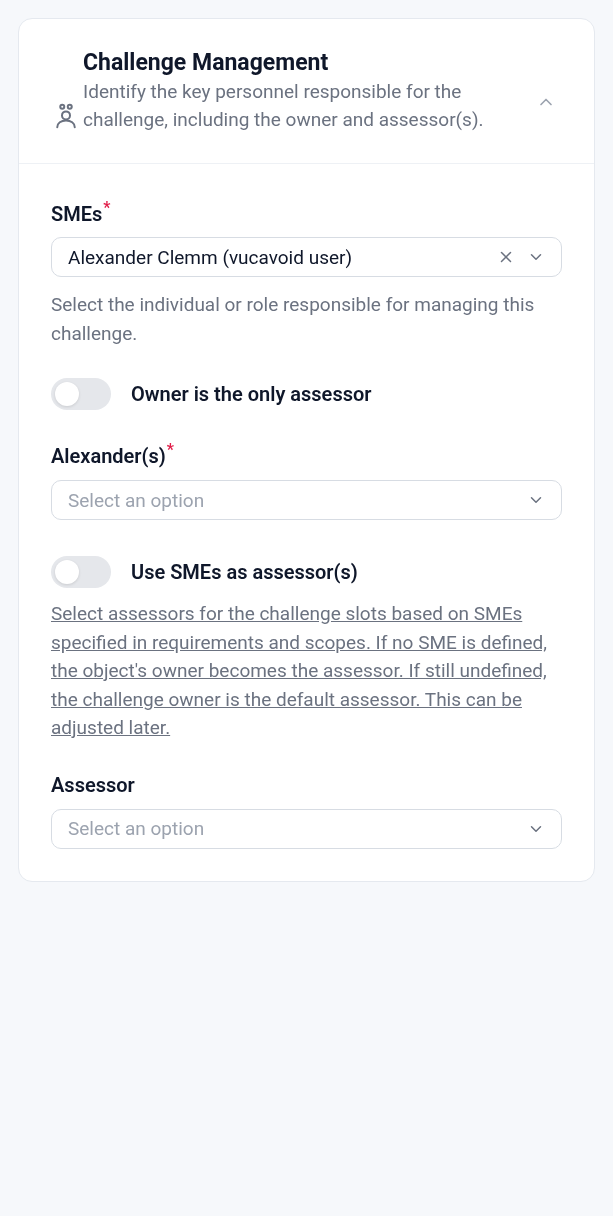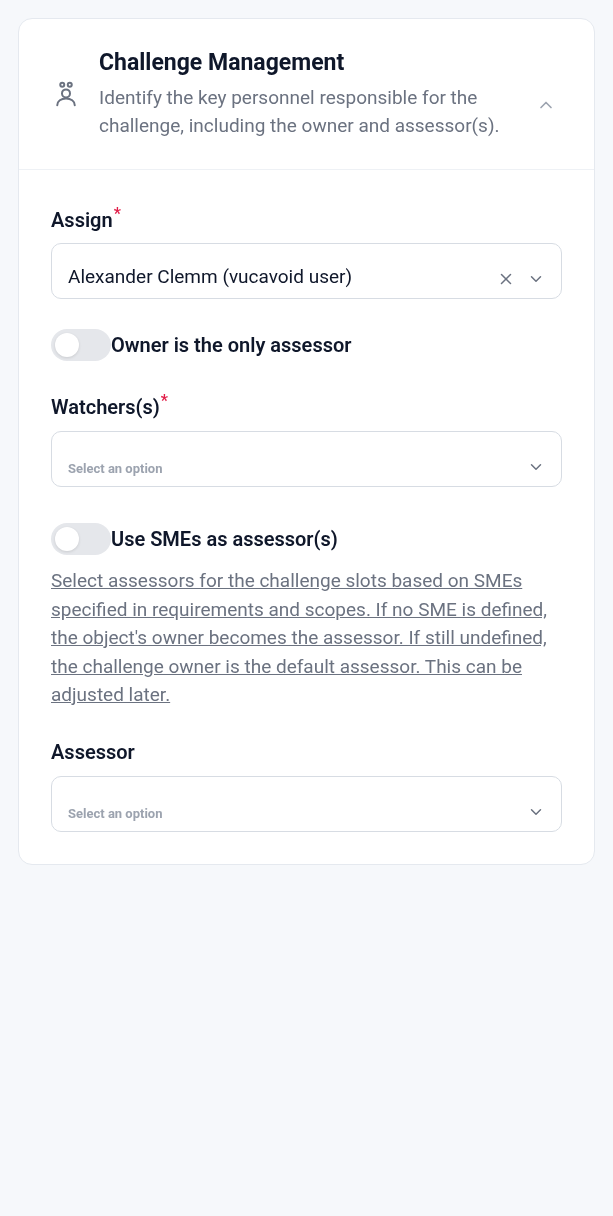--- a/index.html
+++ b/index.html
@@ -15,44 +15,43 @@
       color: #0f172a;
     }
     .card {
       background: #ffffff;
       border: 1px solid #e5e9ef;
       border-radius: 14px;
       overflow: hidden;
     }
     .card-header {
       display: flex;
-      align-items: center;
+      align-items: flex-end;
       padding: 30px 32px 28px 32px;
       border-bottom: 1px solid #eef1f5;
-      gap: 18px;
+      gap: 2px;
     }
     .header-icon {
       flex-shrink: 0;
       margin-top: 2px;
       color: #6b7280;
     }
     .header-text {
       flex: 1;
     }
     .header-title {
       font-size: 23px;
       font-weight: 700;
       color: #0f172a;
       line-height: 1.25;
     }
     .header-subtitle {
       font-size: 19px;
       color: #6b7280;
       line-height: 1.5;
-      margin-top: 6px;
       font-weight: 400;
     }
     .collapse-btn {
       flex-shrink: 0;
       padding: 6px;
       cursor: pointer;
       color: #9ca3af;
       align-self: center;
       margin-top: 24px;
     }
@@ -76,37 +75,37 @@
       color: #e11d48;
       font-size: 16px;
       vertical-align: super;
       margin-left: 1px;
       font-weight: 600;
     }
     .select-wrap {
       position: relative;
       border: 1px solid #d7dce3;
       border-radius: 10px;
-      height: 56px;
-      display: flex;
-      align-items: flex-end;
-      padding: 10px 16px;
+      height: 40px;
+      display: flex;
+      align-items: center;
+      padding: 2px 16px;
       background: #fff;
     }
     .select-value {
       flex: 1;
       font-size: 19px;
       color: #0f172a;
       font-weight: 400;
     }
     .select-placeholder {
       flex: 1;
-      font-size: 13px;
+      font-size: 19px;
       color: #9ca3af;
-      font-weight: 700;
+      font-weight: 400;
     }
     .select-icons {
       display: flex;
       align-items: center;
       gap: 12px;
     }
     .icon-btn {
       color: #6b7280;
       cursor: pointer;
       display: flex;
@@ -115,20 +114,21 @@
     .help-text {
       font-size: 19px;
       color: #6b7280;
       line-height: 1.5;
       margin-top: 14px;
       font-weight: 400;
     }
     .toggle-row {
       display: flex;
       align-items: center;
+      gap: 20px;
       margin-bottom: 30px;
     }
     .toggle {
       width: 60px;
       height: 32px;
       background: #e5e7eb;
       border-radius: 999px;
       position: relative;
       cursor: pointer;
       flex-shrink: 0;
@@ -179,50 +179,51 @@
       <svg width="20" height="20" viewBox="0 0 24 24" fill="none" stroke="currentColor" stroke-width="2" stroke-linecap="round" stroke-linejoin="round">
         <polyline points="18 15 12 9 6 15"></polyline>
       </svg>
     </div>
   </div>
 
   <div class="card-body">
 
     <div class="field">
       <label class="field-label">
-        <span>Assign</span><span class="required">*</span>
+        <span>SMEs</span><span class="required">*</span>
       </label>
       <div class="select-wrap">
         <div class="select-value">Alexander Clemm (vucavoid user)</div>
         <div class="select-icons">
           <span class="icon-btn">
             <svg width="18" height="18" viewBox="0 0 24 24" fill="none" stroke="currentColor" stroke-width="2" stroke-linecap="round" stroke-linejoin="round">
               <line x1="18" y1="6" x2="6" y2="18"></line>
               <line x1="6" y1="6" x2="18" y2="18"></line>
             </svg>
           </span>
           <span class="icon-btn">
             <svg width="18" height="18" viewBox="0 0 24 24" fill="none" stroke="currentColor" stroke-width="2" stroke-linecap="round" stroke-linejoin="round">
               <polyline points="6 9 12 15 18 9"></polyline>
             </svg>
           </span>
         </div>
       </div>
+      <div class="help-text">Select the individual or role responsible for managing this challenge.</div>
     </div>
 
     <div class="toggle-row">
       <div class="toggle">
         <div class="toggle-knob"></div>
       </div>
       <div class="toggle-label">Owner is the only assessor</div>
     </div>
 
     <div class="field">
       <label class="field-label">
-        <span>Watchers(s)</span><span class="required">*</span>
+        <span>Alexander(s)</span><span class="required">*</span>
       </label>
       <div class="select-wrap">
         <div class="select-placeholder">Select an option</div>
         <div class="select-icons">
           <span class="icon-btn">
             <svg width="18" height="18" viewBox="0 0 24 24" fill="none" stroke="currentColor" stroke-width="2" stroke-linecap="round" stroke-linejoin="round">
               <polyline points="6 9 12 15 18 9"></polyline>
             </svg>
           </span>
         </div>

